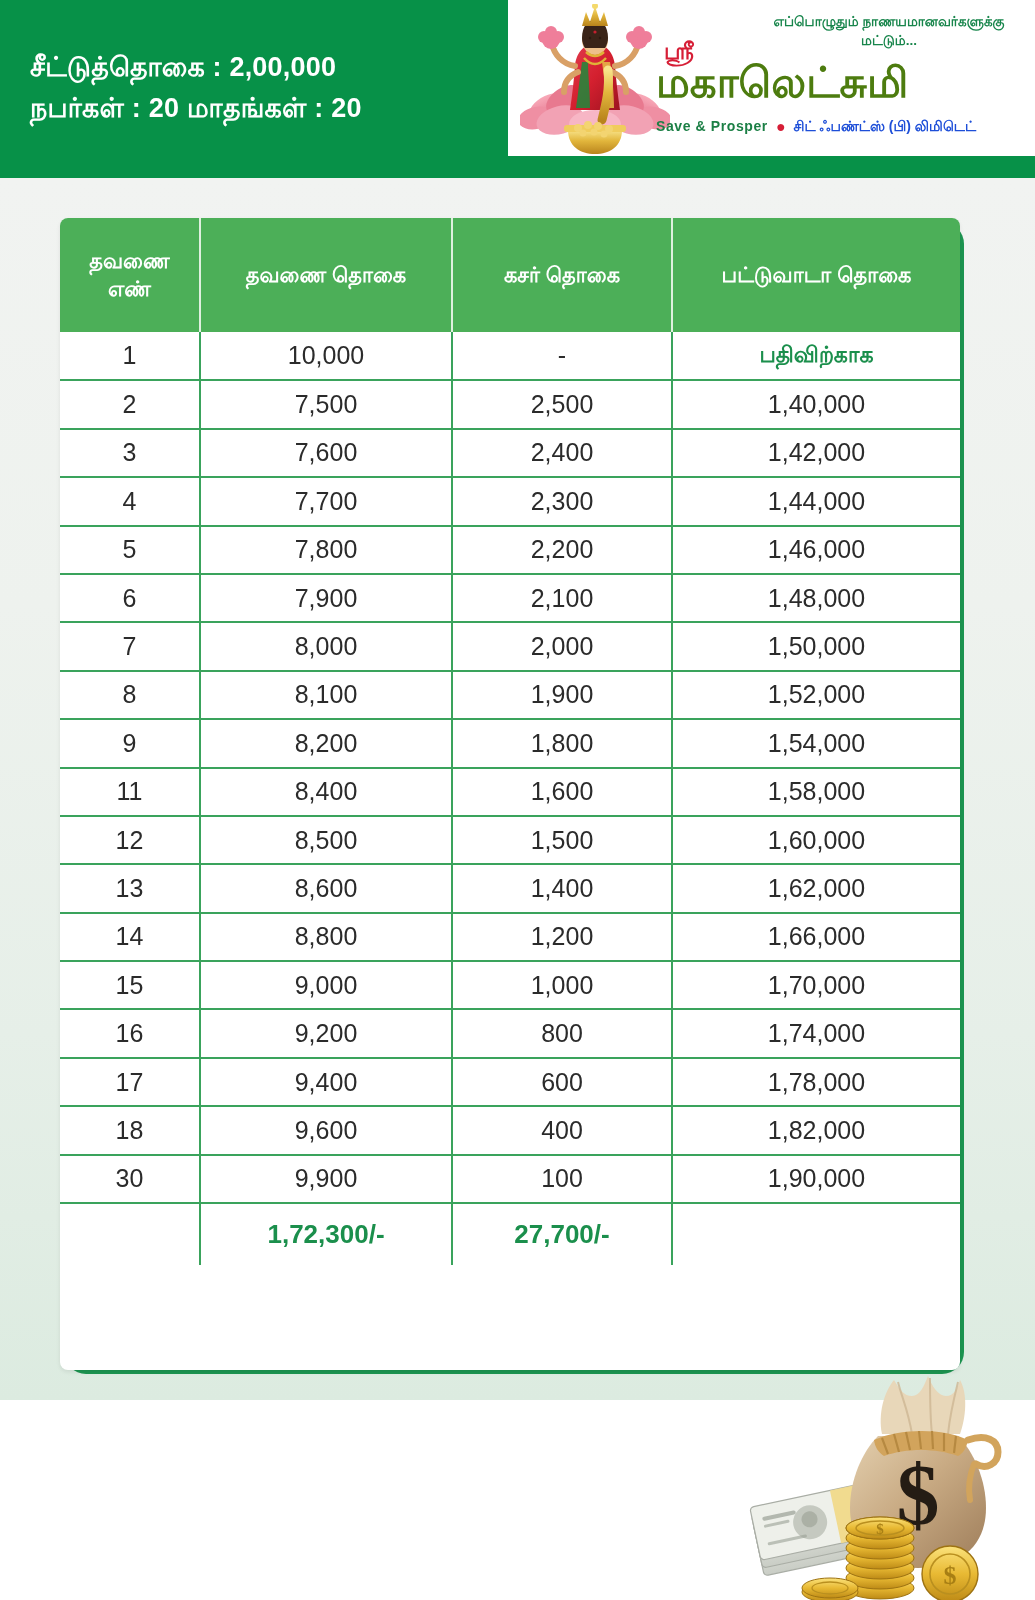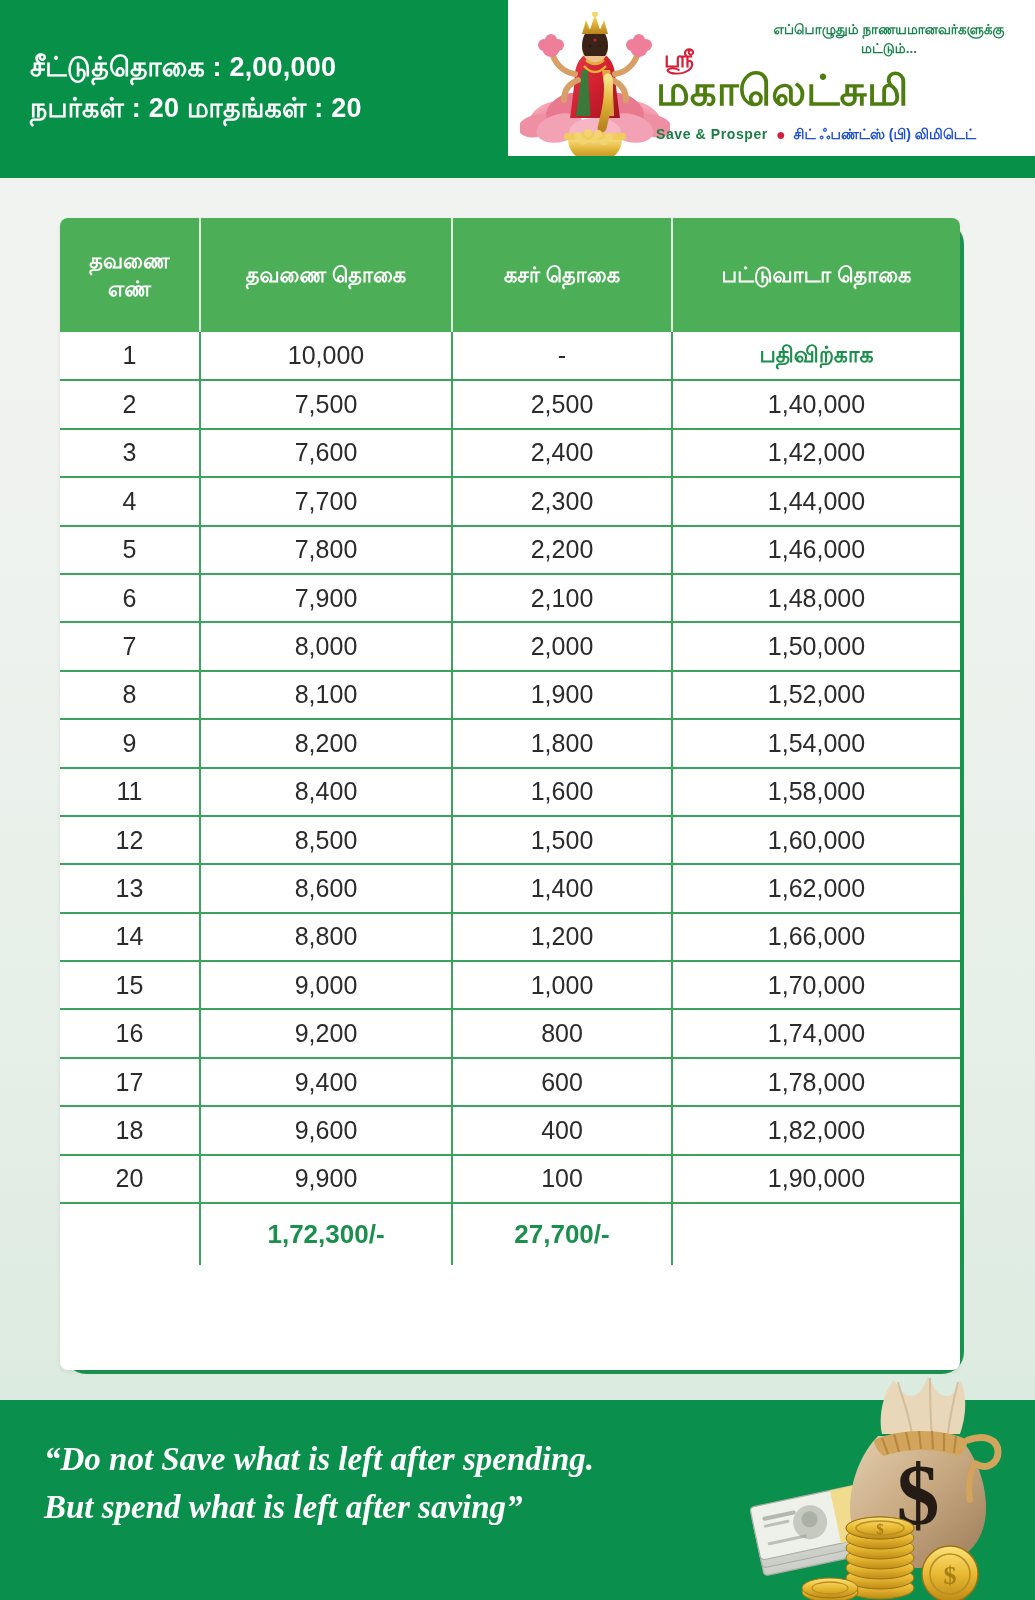--- a/index.html
+++ b/index.html
@@ -50,21 +50,21 @@
     position: absolute;
     left: 508px;
     top: 0;
     width: 527px;
     height: 156px;
     background: #ffffff;
     overflow: hidden;
   }
   .logo-wrap {
     position: absolute;
-    left: 0; top: 8px;
+    left: 0; top: 0;
     width: 527px; height: 156px;
   }
   .deity {
     position: absolute;
     left: 12px;
     top: 4px;
     width: 150px;
     height: 150px;
   }
   .logo-text {
@@ -467,41 +467,35 @@
             <td>600</td>
             <td>1,78,000</td>
           </tr>
           <tr>
             <td class="col-idx">18</td>
             <td>9,600</td>
             <td>400</td>
             <td>1,82,000</td>
           </tr>
           <tr>
-            <td class="col-idx">20</td>
+            <td class="col-idx">30</td>
             <td>9,900</td>
             <td>100</td>
             <td>1,90,000</td>
           </tr>
           <tr class="total-row">
             <td class="blank-cell"></td>
             <td>1,72,300/-</td>
             <td>27,700/-</td>
             <td class="blank-cell"></td>
           </tr>
         </tbody>
     </table>
   </div>
 
-  <div class="footer">
-    <div class="quote">
-      <div>“Do not Save what is left after spending.</div>
-      <div>But spend what is left after saving”</div>
-    </div>
-  </div>
 
   <svg class="money-graphic" viewBox="0 0 300 252">
     <defs>
       <linearGradient id="bagg" x1="0" y1="0" x2="1" y2="1">
         <stop offset="0" stop-color="#e3cfae"></stop>
         <stop offset="0.45" stop-color="#c9ab84"></stop>
         <stop offset="1" stop-color="#9d7c59"></stop>
       </linearGradient>
       <linearGradient id="coing" x1="0" y1="0" x2="0" y2="1">
         <stop offset="0" stop-color="#fbe27c"></stop>

